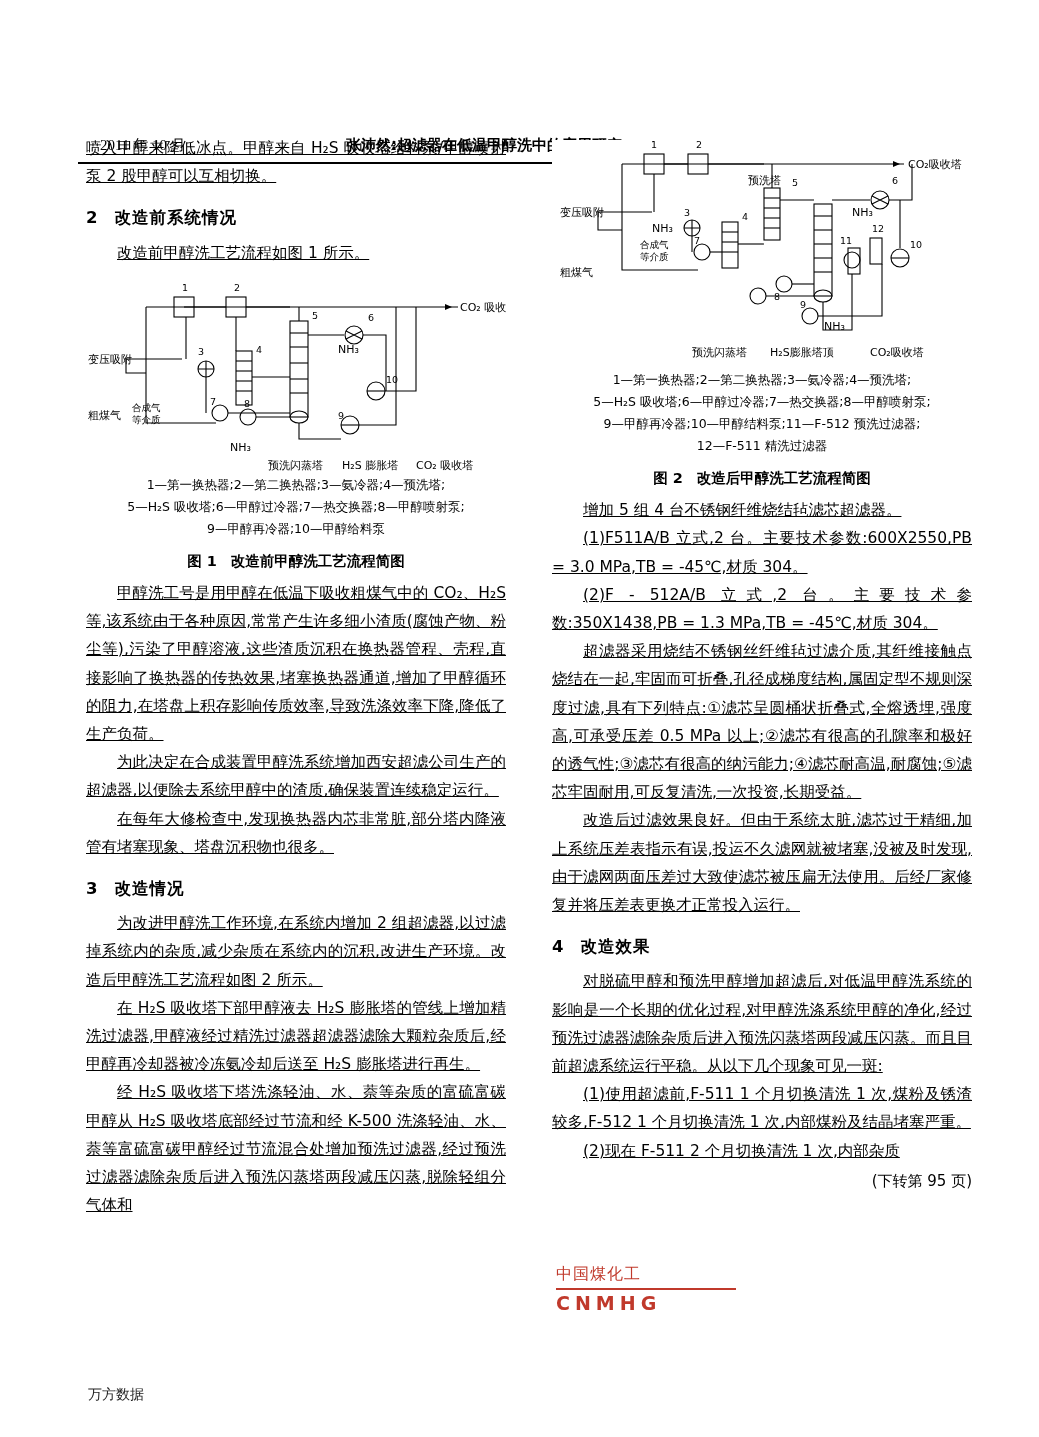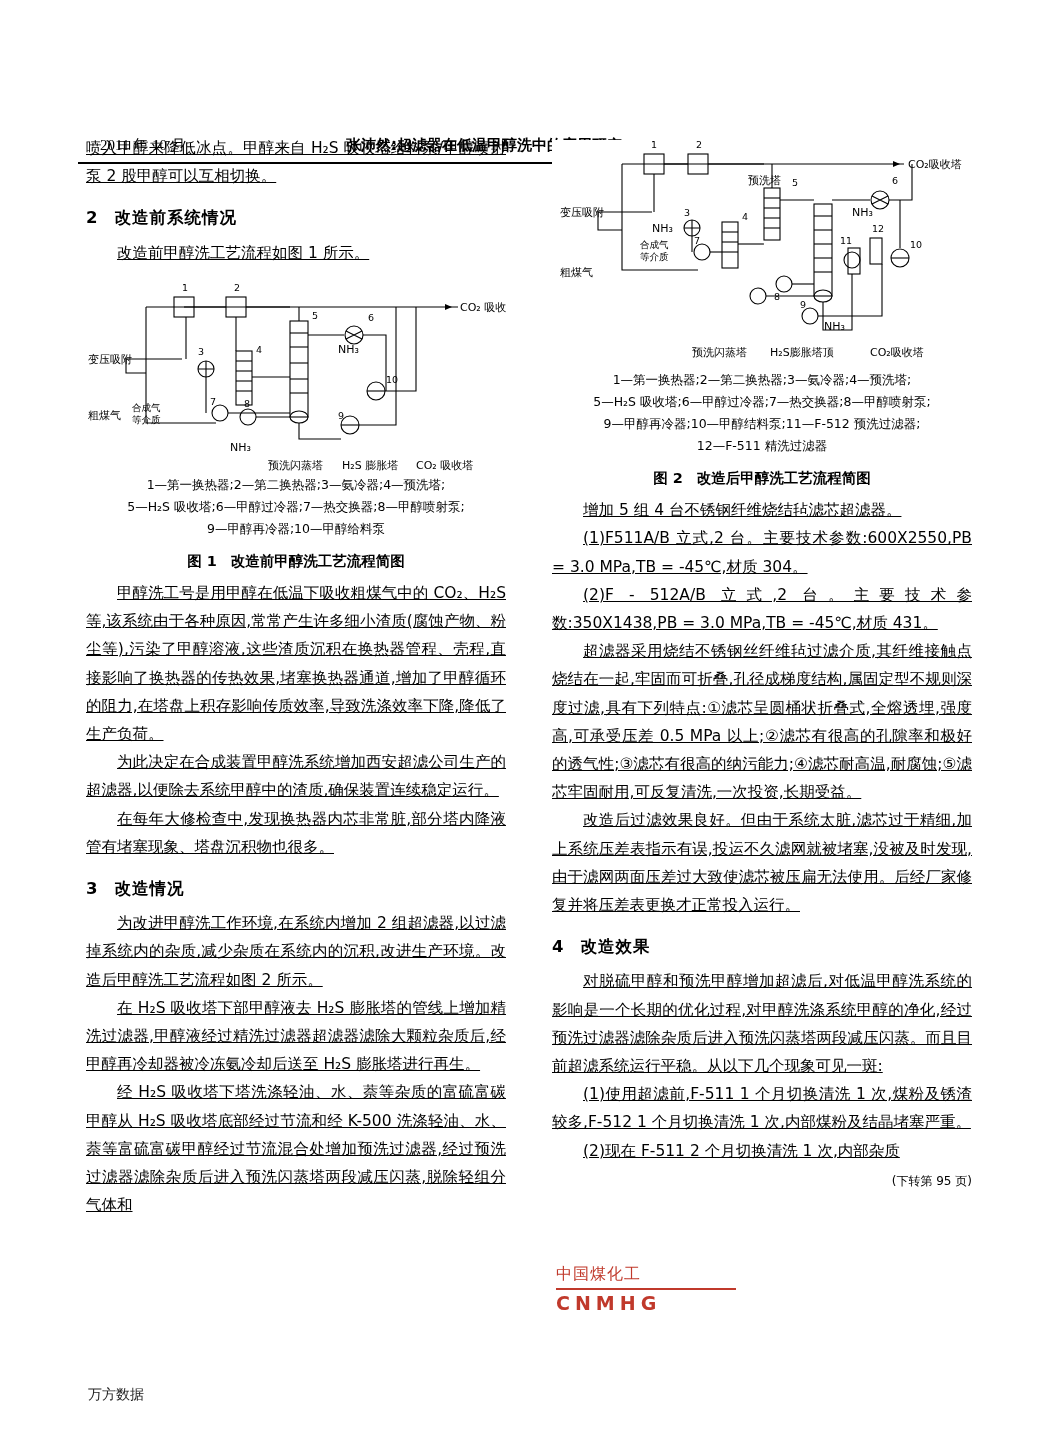--- a/index.html
+++ b/index.html
@@ -138,21 +138,21 @@
     letter-spacing: -2px;
   }
   .wm-line {
     position: absolute;
     left: 124px; top: 30px;
     width: 180px; height: 2px;
     background: #c0392b;
   }
   .continued {
     text-align: right;
-    font-size: 12px;
+    font-size: 15px;
     margin-top: 2px;
   }
   .footer-db {
     position: absolute;
     left: 88px;
     top: 1386px;
     font-size: 14px;
     color: #222;
   }
 </style>
@@ -392,21 +392,21 @@
       <div class="fig-legend">9—甲醇再冷器;10—甲醇结料泵;11—F-512 预洗过滤器;</div>
       <div class="fig-legend">12—F-511 精洗过滤器</div>
 
       <div class="fig-cap">
         <span>图 2</span><span class="gap"></span><span>改造后甲醇洗工艺流程简图</span>
       </div>
     </div>
 
     <p class="para">增加 5 组 4 台不锈钢纤维烧结毡滤芯超滤器。</p>
     <p class="para">(1)F511A/B 立式,2 台。主要技术参数:600X2550,PB = 3.0 MPa,TB = -45℃,材质 304。</p>
-    <p class="para">(2)F - 512A/B 立式,2 台。主要技术参数:350X1438,PB = 3.0 MPa,TB = -45℃,材质 431。</p>
+    <p class="para">(2)F - 512A/B 立式,2 台。主要技术参数:350X1438,PB = 1.3 MPa,TB = -45℃,材质 304。</p>
     <p class="para">超滤器采用烧结不锈钢丝纤维毡过滤介质,其纤维接触点烧结在一起,牢固而可折叠,孔径成梯度结构,属固定型不规则深度过滤,具有下列特点:①滤芯呈圆桶状折叠式,全熔透埋,强度高,可承受压差 0.5 MPa 以上;②滤芯有很高的孔隙率和极好的透气性;③滤芯有很高的纳污能力;④滤芯耐高温,耐腐蚀;⑤滤芯牢固耐用,可反复清洗,一次投资,长期受益。</p>
     <p class="para">改造后过滤效果良好。但由于系统太脏,滤芯过于精细,加上系统压差表指示有误,投运不久滤网就被堵塞,没被及时发现,由于滤网两面压差过大致使滤芯被压扁无法使用。后经厂家修复并将压差表更换才正常投入运行。</p>
 
     <h3 class="sec">
       <span class="num">4</span><span>改造效果</span>
     </h3>
 
     <p class="para">对脱硫甲醇和预洗甲醇增加超滤后,对低温甲醇洗系统的影响是一个长期的优化过程,对甲醇洗涤系统甲醇的净化,经过预洗过滤器滤除杂质后进入预洗闪蒸塔两段减压闪蒸。而且目前超滤系统运行平稳。从以下几个现象可见一斑:</p>
     <p class="para">(1)使用超滤前,F-511 1 个月切换清洗 1 次,煤粉及锈渣较多,F-512 1 个月切换清洗 1 次,内部煤粉及结晶堵塞严重。</p>
     <p class="para">(2)现在 F-511 2 个月切换清洗 1 次,内部杂质</p>

